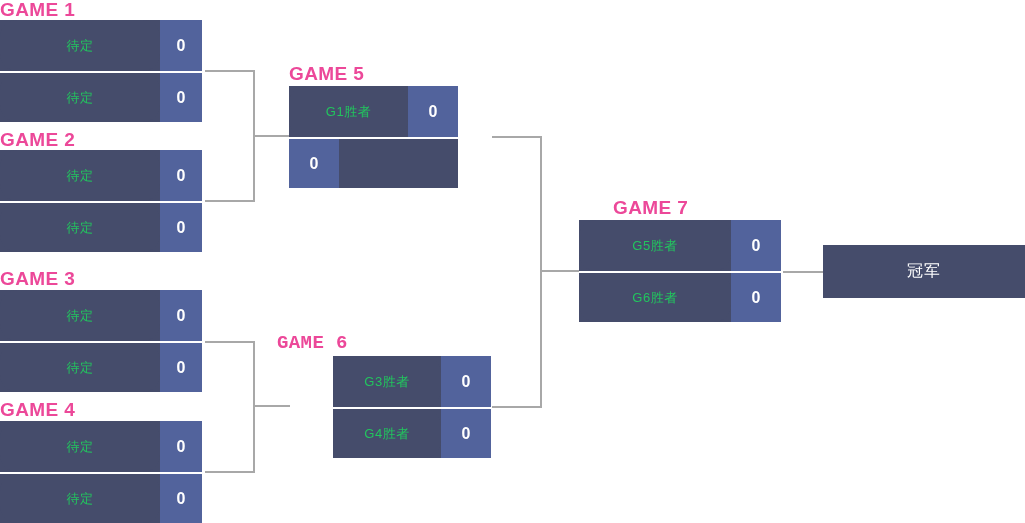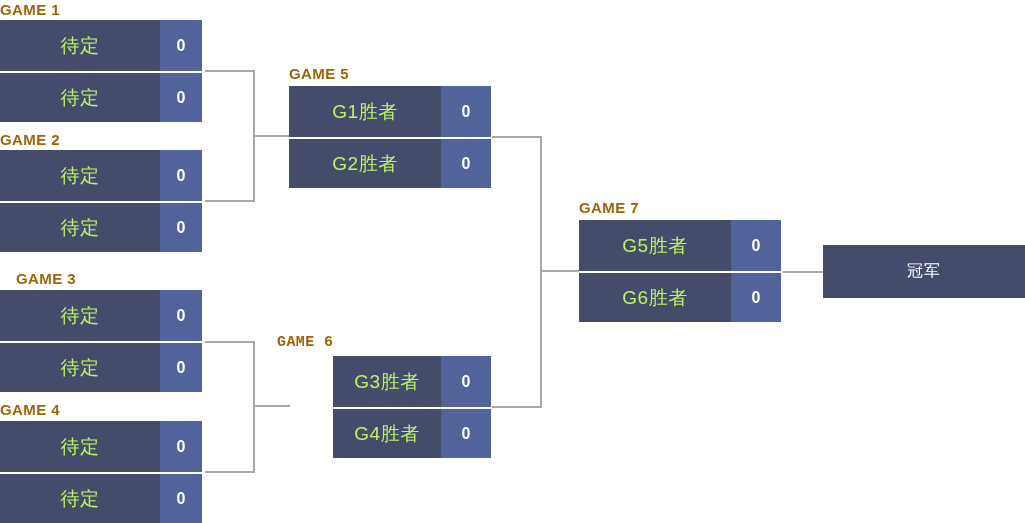--- a/index.html
+++ b/index.html
@@ -16,24 +16,24 @@
   #bracket-root {
     position: relative;
     width: 1025px;
     height: 523px;
     background: #ffffff;
   }
 
   
   .game-label {
     position: absolute;
-    font-size: 15px;
+    font-size: 19px;
     font-weight: bold;
     letter-spacing: 0.4px;
-    color: #a16207;
+    color: #ec4899;
     line-height: 16px;
     white-space: nowrap;
     font-family: "Liberation Sans", "DejaVu Sans", sans-serif;
   }
 
   
   .match {
     position: absolute;
   }
 
@@ -46,22 +46,22 @@
 
   .row + .row {
     border-top: 2px solid #ffffff;
   }
 
   .row .team {
     flex: 1 1 auto;
     display: flex;
     align-items: center;
     justify-content: center;
-    color: #bef264;
-    font-size: 19px;
+    color: #22c55e;
+    font-size: 13px;
     letter-spacing: 0.5px;
     font-family: "Liberation Sans", "DejaVu Sans", sans-serif;
     background: #454c6b;
     border-radius: 17px;
   }
 
   .row .score {
     flex: 0 0 42px;
     display: flex;
     align-items: center;
@@ -165,21 +165,21 @@
     <div class="row">
       <div class="team">待定</div>
       <div class="score">0</div>
     </div>
     <div class="row">
       <div class="team">待定</div>
       <div class="score">0</div>
     </div>
   </div>
 
-  <div class="game-label" style="left:0px; top:271px;padding-left:16px;">GAME 3</div>
+  <div class="game-label" style="left:0px; top:271px;">GAME 3</div>
   <div class="match r1" style="left:0px; top:290px; width:202px;">
     <div class="row">
       <div class="team">待定</div>
       <div class="score">0</div>
     </div>
     <div class="row">
       <div class="team">待定</div>
       <div class="score">0</div>
     </div>
   </div>
@@ -190,44 +190,43 @@
       <div class="team">待定</div>
       <div class="score">0</div>
     </div>
     <div class="row">
       <div class="team">待定</div>
       <div class="score">0</div>
     </div>
   </div>
 
   <div class="game-label" style="left:289px; top:66px;">GAME 5</div>
-  <div class="match r2" style="left:289px; top:86px; width:202px;">
+  <div class="match r2" style="left:289px; top:86px; width:169px;">
     <div class="row">
       <div class="team">G1胜者</div>
       <div class="score">0</div>
     </div>
     <div class="row">
-      <div class="team">G2胜者</div>
       <div class="score">0</div>
     </div>
   </div>
 
   <div class="game-label" style="left:277px; top:335px;font-family:Liberation Mono, monospace;">GAME 6</div>
   <div class="match r2" style="left:289px; top:356px; width:202px;padding-left:44px;">
     <div class="row">
       <div class="team">G3胜者</div>
       <div class="score">0</div>
     </div>
     <div class="row">
       <div class="team">G4胜者</div>
       <div class="score">0</div>
     </div>
   </div>
 
-  <div class="game-label" style="left:579px; top:200px;">GAME 7</div>
+  <div class="game-label" style="left:613px; top:200px;">GAME 7</div>
   <div class="match r3" style="left:579px; top:220px; width:202px;">
     <div class="row">
       <div class="team">G5胜者</div>
       <div class="score">0</div>
     </div>
     <div class="row">
       <div class="team">G6胜者</div>
       <div class="score">0</div>
     </div>
   </div>

